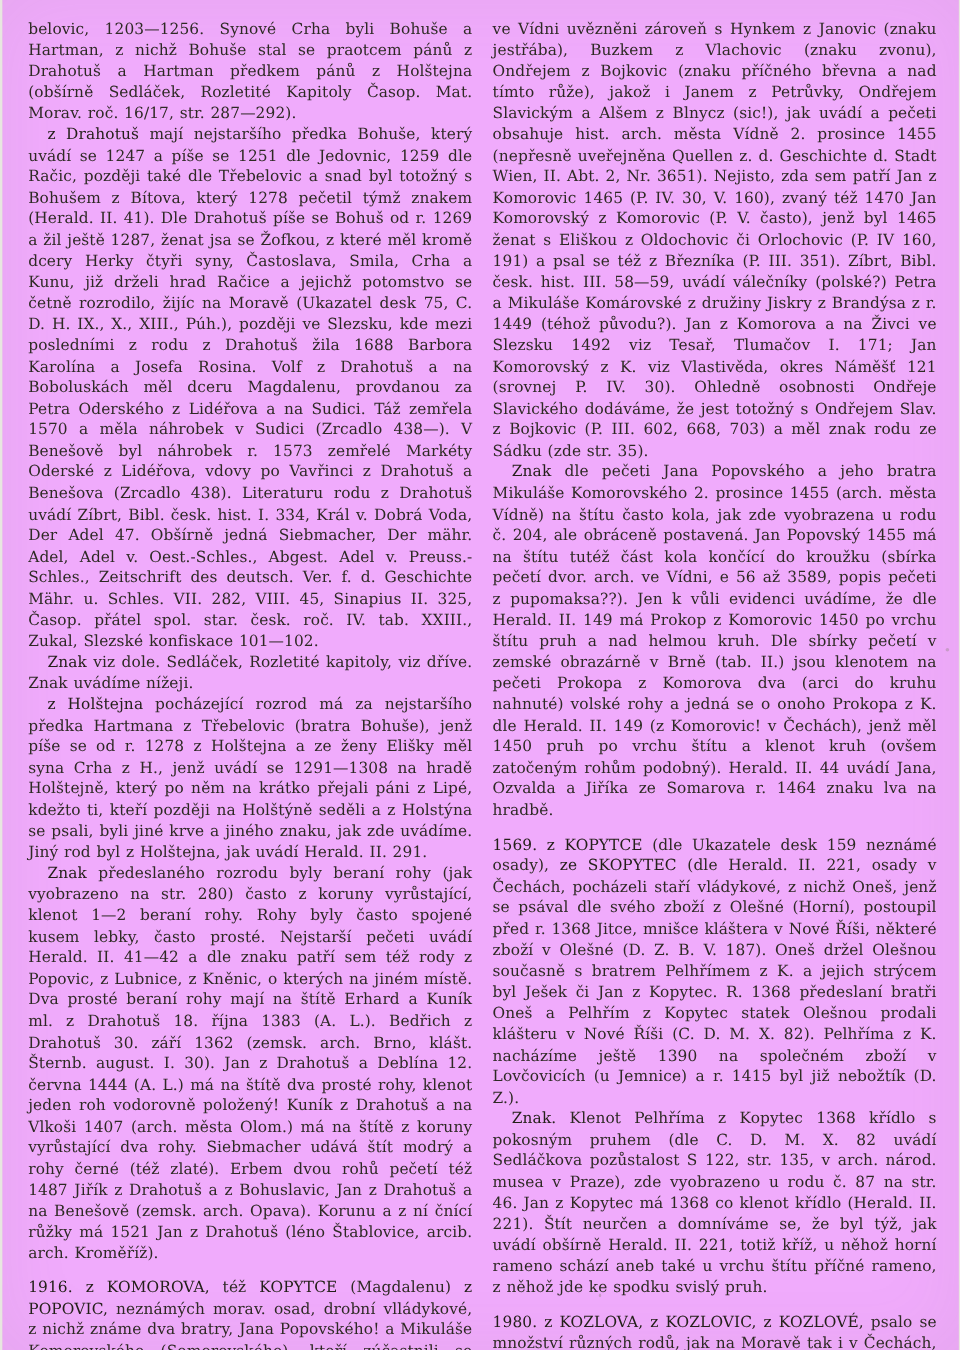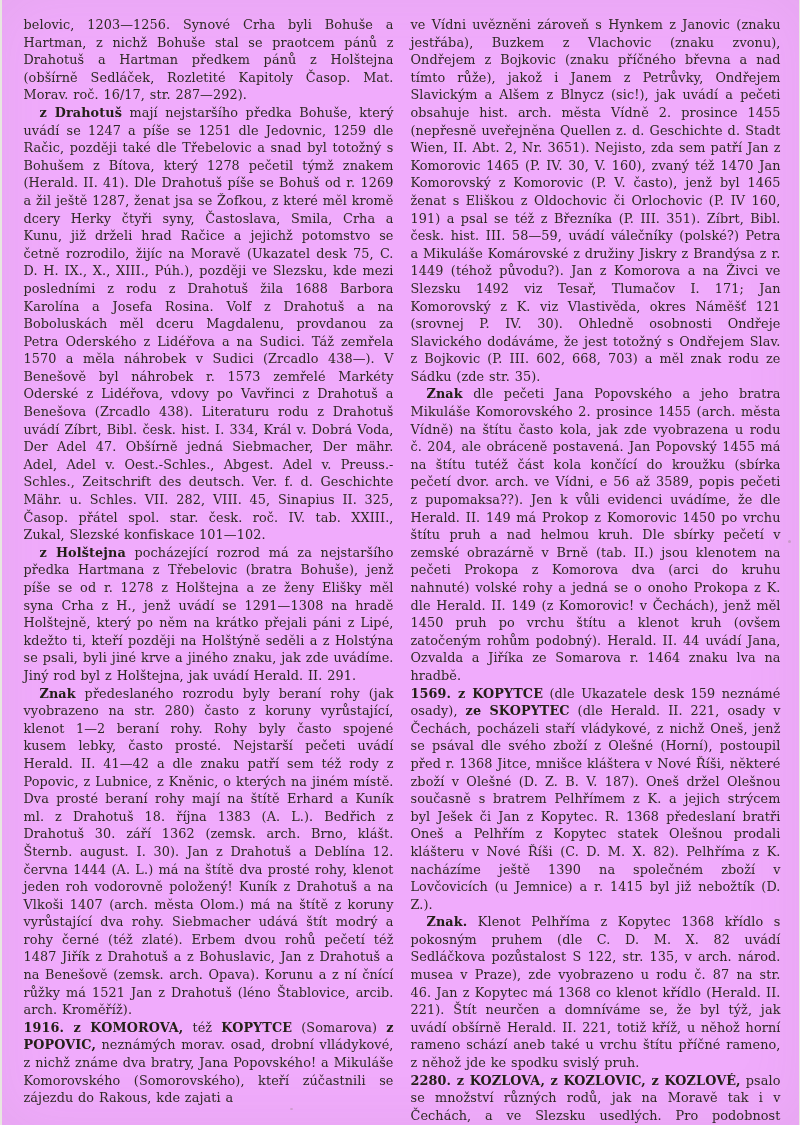--- a/index.html
+++ b/index.html
@@ -31,51 +31,52 @@
   }
   p.para {
     margin: 0;
     font-size: 12.8px;
     line-height: 17.6px;
     text-align: justify;
     word-spacing: 0.6px;
     letter-spacing: 0.1px;
   }
   p.para.indent { text-indent: 16px; }
-  p.para.entry  { }
-  p.para b { font-weight: bold; color: #242019; }
+  p.para.entry  { margin-top: 11px; }
+  p.para b { font-weight: normal; color: #242019; }
   .speck {
     position: absolute;
     background: #8a8276;
     border-radius: 50%;
     opacity: 0.55;
   }
   .speck.s1 { left: 768px; top: 96px;  width: 3px; height: 2px; transform: rotate(25deg); }
   .speck.s2 { left: 786px; top: 540px; width: 3px; height: 3px; opacity: 0.35; }
   .speck.s3 { left: 497px; top: 1078px; width: 2px; height: 3px; opacity: 0.4; }
   .speck.s4 { left: 288px; top: 1108px; width: 3px; height: 2px; opacity: 0.35; }
 </style>
 </head>
 <body>
 
 <div class="page">
   <div class="columns">
     <div class="column">
         <p class="para"><span>belovic, 1203—1256.  Synové Crha byli Bohuše a Hartman, z nichž Bohuše stal se praotcem pánů z Drahotuš a Hartman předkem pánů z Holštejna (obšírně Sedláček, Rozletité Kapitoly Časop. Mat. Morav. roč. 16/17, str. 287—292).</span></p>
         <p class="para indent"><b>z Drahotuš</b><span> mají nejstaršího předka Bohuše, který uvádí se 1247 a píše se 1251 dle Jedovnic, 1259 dle Račic, později také dle Třebelovic a snad byl totožný s Bohušem z Bítova, který 1278 pečetil týmž znakem (Herald. II. 41). Dle Drahotuš píše se Bohuš od r. 1269 a žil ještě 1287, ženat jsa se Žofkou, z které měl kromě dcery Herky čtyři syny, Častoslava, Smila, Crha a Kunu, již drželi hrad Račice a jejichž potomstvo se četně rozrodilo, žijíc na Moravě (Ukazatel desk 75, C. D. H. IX., X., XIII., Púh.), později ve Slezsku, kde mezi posledními z rodu z Drahotuš žila 1688 Barbora Karolína a Josefa Rosina. Volf z Drahotuš a na Boboluskách měl dceru Magdalenu, provdanou za Petra Oderského z Lidéřova a na Sudici. Táž zemřela 1570 a měla náhrobek v Sudici (Zrcadlo 438—). V Benešově byl náhrobek r. 1573 zemřelé Markéty Oderské z Lidéřova, vdovy po Vavřinci z Drahotuš a Benešova (Zrcadlo 438). Literaturu rodu z Drahotuš uvádí Zíbrt, Bibl. česk. hist. I. 334, Král v. Dobrá Voda, Der Adel 47. Obšírně jedná Siebmacher, Der mähr. Adel, Adel v. Oest.-Schles., Abgest. Adel v. Preuss.-Schles., Zeitschrift des deutsch. Ver. f. d. Geschichte Mähr. u. Schles. VII. 282, VIII. 45, Sinapius II. 325, Časop. přátel spol. star. česk. roč. IV. tab. XXIII., Zukal, Slezské konfiskace 101—102.</span></p>
+        <p class="para indent"><b>Znak</b><span> viz dole.  Sedláček, Rozletité kapitoly, viz dříve. Znak uvádíme nížeji.</span></p>
         <p class="para indent"><b>z Holštejna</b><span> pocházející rozrod má za nejstaršího předka Hartmana z Třebelovic (bratra Bohuše), jenž píše se od r. 1278 z Holštejna a ze ženy Elišky měl syna Crha z H., jenž uvádí se 1291—1308 na hradě Holštejně, který po něm na krátko přejali páni z Lipé, kdežto ti, kteří později na Holštýně seděli a z Holstýna se psali, byli jiné krve a jiného znaku, jak zde uvádíme. Jiný rod byl z Holštejna, jak uvádí Herald. II. 291.</span></p>
         <p class="para indent"><b>Znak</b><span> předeslaného rozrodu byly beraní rohy (jak vyobrazeno na str. 280) často z koruny vyrůstající, klenot 1—2 beraní rohy. Rohy byly často spojené kusem lebky, často prosté. Nejstarší pečeti uvádí Herald. II. 41—42 a dle znaku patří sem též rody z Popovic, z Lubnice, z Kněnic, o kterých na jiném místě. Dva prosté beraní rohy mají na štítě Erhard a Kuník ml. z Drahotuš 18. října 1383 (A. L.). Bedřich z Drahotuš 30. září 1362 (zemsk. arch. Brno, klášt. Šternb. august. I. 30). Jan z Drahotuš a Deblína 12. června 1444 (A. L.) má na štítě dva prosté rohy, klenot jeden roh vodorovně položený! Kuník z Drahotuš a na Vlkoši 1407 (arch. města Olom.) má na štítě z koruny vyrůstající dva rohy. Siebmacher udává štít modrý a rohy černé (též zlaté). Erbem dvou rohů pečetí též 1487 Jiřík z Drahotuš a z Bohuslavic, Jan z Drahotuš a na Benešově (zemsk. arch. Opava). Korunu a z ní čnící růžky má 1521 Jan z Drahotuš (léno Štablovice, arcib. arch. Kroměříž).</span></p>
-        <p class="para entry"><b>1916. z KOMOROVA,</b><span> též </span><b>KOPYTCE</b><span> (Somarova) </span><b>z POPOVIC,</b><span> neznámých morav. osad, drobní vlládykové, z nichž známe dva bratry, Jana Popovského! a Mikuláše Komorovského (Somorovského), kteří zúčastnili se zájezdu do Rakous, kde zajati a</span></p>
+        <p class="para entry"><b>1916. z KOMOROVA,</b><span> též </span><b>KOPYTCE</b><span> (Magdalenu) </span><b>z POPOVIC,</b><span> neznámých morav. osad, drobní vlládykové, z nichž známe dva bratry, Jana Popovského! a Mikuláše Komorovského (Somorovského), kteří zúčastnili se zájezdu do Rakous, kde zajati a</span></p>
       </div>
     <div class="column">
         <p class="para"><span>ve Vídni uvězněni zároveň s Hynkem z Janovic (znaku jestřába), Buzkem z Vlachovic (znaku zvonu), Ondřejem z Bojkovic (znaku příčného břevna a nad tímto růže), jakož i Janem z Petrůvky, Ondřejem Slavickým a Alšem z Blnycz (sic!), jak uvádí a pečeti obsahuje hist. arch. města Vídně 2. prosince 1455 (nepřesně uveřejněna Quellen z. d. Geschichte d. Stadt Wien, II. Abt. 2, Nr. 3651). Nejisto, zda sem patří Jan z Komorovic 1465 (P. IV. 30, V. 160), zvaný též 1470 Jan Komorovský z Komorovic (P. V. často), jenž byl 1465 ženat s Eliškou z Oldochovic či Orlochovic (P. IV 160, 191) a psal se též z Březníka (P. III. 351). Zíbrt, Bibl. česk. hist. III. 58—59, uvádí válečníky (polské?) Petra a Mikuláše Komárovské z družiny Jiskry z Brandýsa z r. 1449 (téhož původu?).  Jan z Komorova a na Živci ve Slezsku 1492 viz Tesař, Tlumačov I. 171; Jan Komorovský z K. viz Vlastivěda, okres Náměšť 121 (srovnej P. IV. 30). Ohledně osobnosti Ondřeje Slavického dodáváme, že jest totožný s Ondřejem Slav. z Bojkovic (P. III. 602, 668, 703) a měl znak rodu ze Sádku (zde str. 35).</span></p>
         <p class="para indent"><b>Znak</b><span> dle pečeti Jana Popovského a jeho bratra Mikuláše Komorovského 2. prosince 1455  (arch. města Vídně) na štítu často kola, jak zde vyobrazena u rodu č. 204, ale obráceně postavená. Jan Popovský 1455 má na štítu tutéž část kola končící do kroužku (sbírka pečetí dvor. arch. ve Vídni, e 56 až 3589, popis pečeti z pupomaksa??). Jen k vůli evidenci uvádíme, že dle Herald. II. 149 má Prokop z Komorovic 1450 po vrchu štítu pruh a nad helmou kruh. Dle sbírky pečetí v zemské obrazárně v Brně (tab. II.) jsou klenotem na pečeti Prokopa z Komorova dva (arci do kruhu nahnuté) volské rohy a jedná se o onoho Prokopa z K. dle Herald. II. 149 (z Komorovic! v Čechách), jenž měl 1450 pruh po vrchu štítu a klenot kruh (ovšem zatočeným rohům podobný). Herald. II. 44 uvádí Jana, Ozvalda a Jiříka ze Somarova r. 1464 znaku lva na hradbě.</span></p>
         <p class="para entry"><b>1569. z KOPYTCE</b><span> (dle Ukazatele desk 159 neznámé osady), </span><b>ze SKOPYTEC</b><span> (dle Herald. II. 221, osady v Čechách, pocházeli staří vládykové, z nichž Oneš, jenž se psával dle svého zboží z Olešné (Horní), postoupil před r. 1368 Jitce, mnišce kláštera v Nové Říši, některé zboží v Olešné (D. Z. B. V. 187). Oneš držel Olešnou současně s bratrem Pelhřímem z K. a jejich strýcem byl Ješek či Jan z Kopytec. R. 1368 předeslaní bratři Oneš a Pelhřím z Kopytec statek Olešnou prodali klášteru v Nové Říši (C. D. M. X. 82). Pelhříma z K. nacházíme ještě 1390 na společném zboží v Lovčovicích (u Jemnice) a r. 1415 byl již nebožtík (D. Z.).</span></p>
         <p class="para indent"><b>Znak.</b><span> Klenot Pelhříma z Kopytec 1368 křídlo s pokosným pruhem (dle C. D. M. X. 82 uvádí Sedláčkova pozůstalost S 122, str. 135, v arch. národ. musea v Praze), zde vyobrazeno u rodu č. 87 na str. 46. Jan z Kopytec má 1368 co klenot křídlo (Herald. II. 221). Štít neurčen a domníváme se, že byl týž, jak uvádí obšírně Herald. II. 221, totiž kříž, u něhož horní rameno schází aneb také u vrchu štítu příčné rameno, z něhož jde ke spodku svislý pruh.</span></p>
-        <p class="para entry"><b>2280.  z KOZLOVA,  z KOZLOVIC,  z KOZLOVÉ,</b><span> psalo se množství různých rodů, jak na Moravě tak i v Čechách, a ve Slezsku usedlých. Pro podobnost příjmení a nedostatek památek rody tyto vzájemně omylem zaměňovány a proto prozatím s určitostí</span></p>
+        <p class="para entry"><b>1980.  z KOZLOVA,  z KOZLOVIC,  z KOZLOVÉ,</b><span> psalo se množství různých rodů, jak na Moravě tak i v Čechách, a ve Slezsku usedlých. Pro podobnost příjmení a nedostatek památek rody tyto vzájemně omylem zaměňovány a proto prozatím s určitostí</span></p>
       </div>
   </div>
 
   <div class="speck s1"></div>
   <div class="speck s2"></div>
   <div class="speck s3"></div>
   <div class="speck s4"></div>
 </div>
 
 </body></html>

